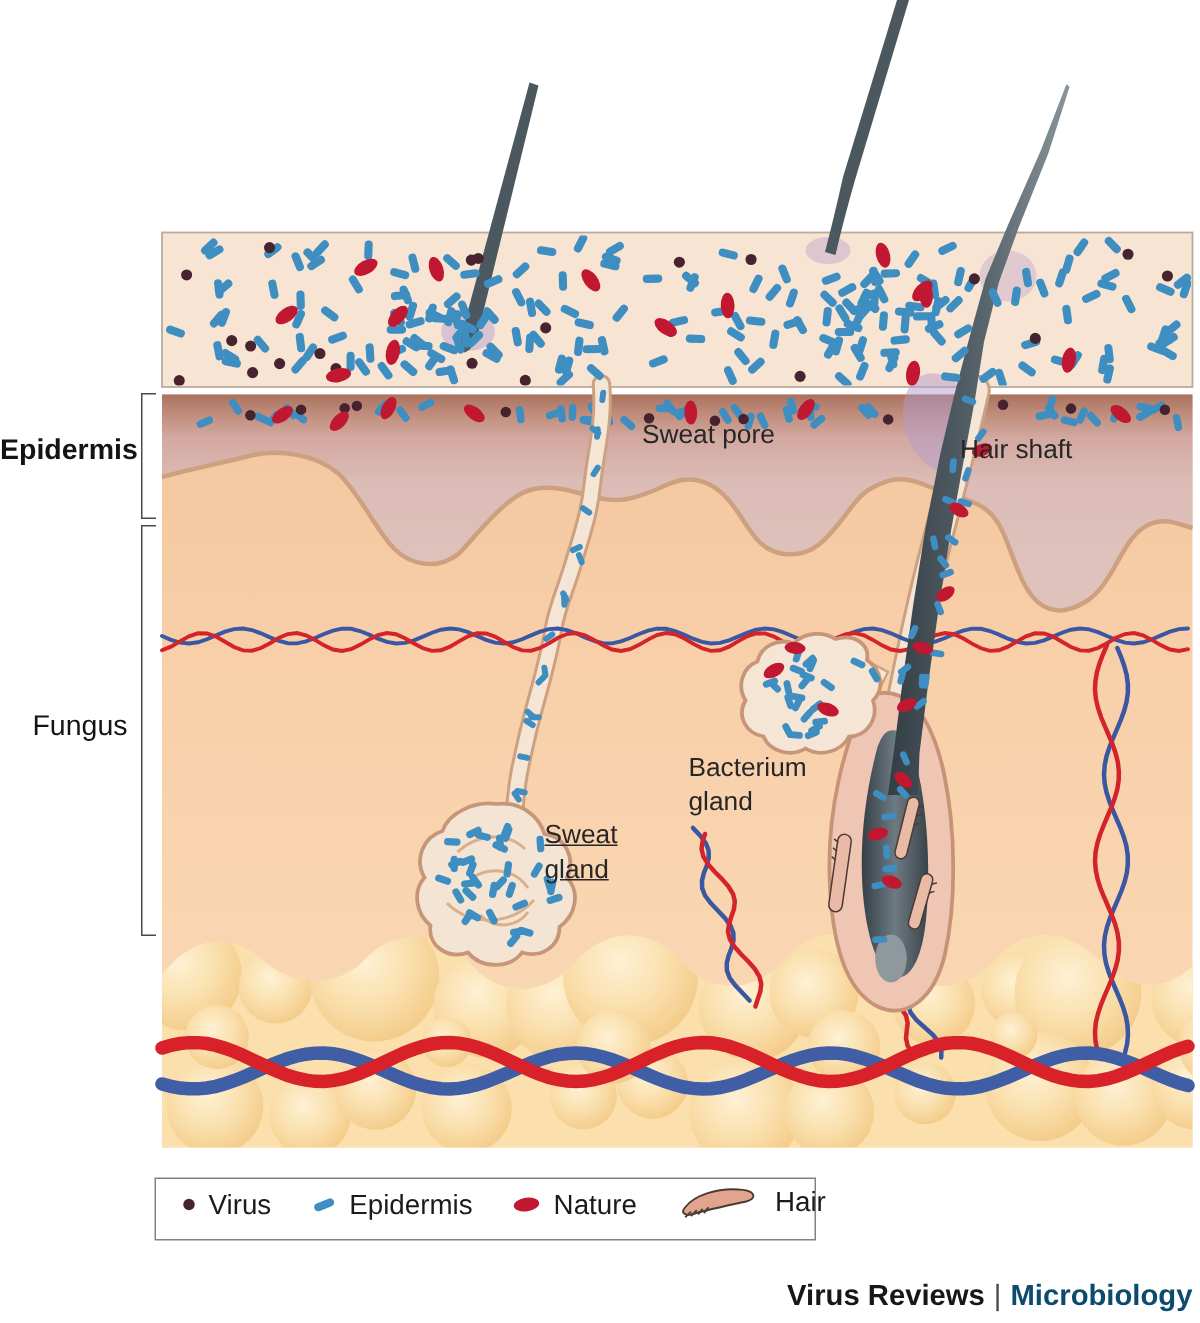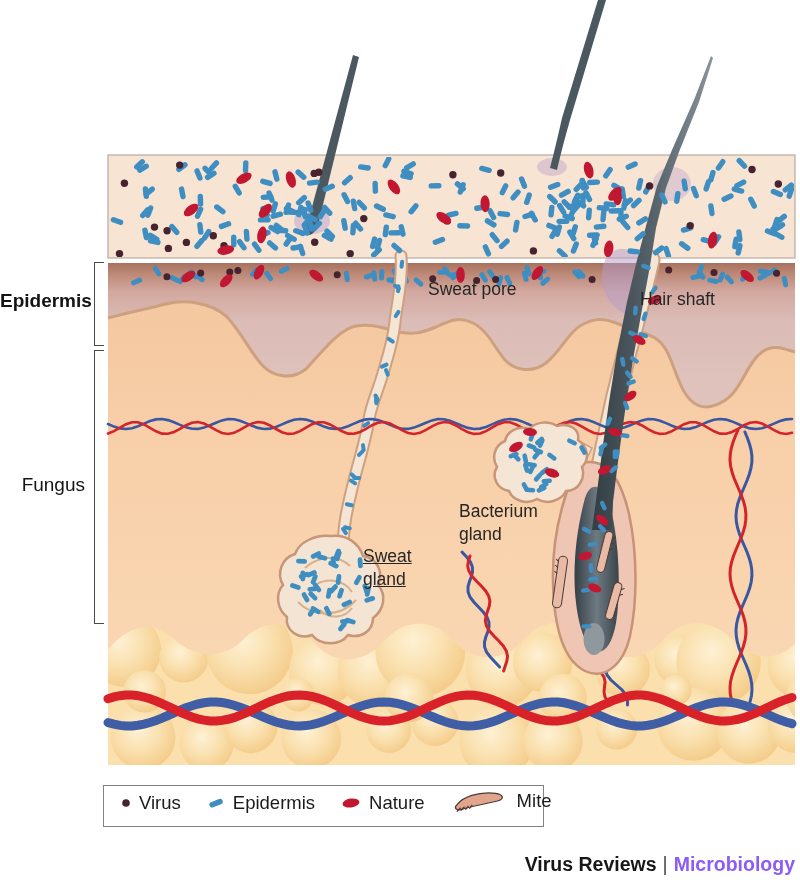--- a/index.html
+++ b/index.html
@@ -627,21 +627,21 @@
     <svg width="20" height="12" viewBox="0 0 20 12">
           <ellipse cx="10" cy="6" rx="8.5" ry="4.5" transform="rotate(-8 10 6)" fill="#C11730"></ellipse>
         </svg>
     <span>Nature</span>
   </div>
   <div class="legend-item">
     <svg width="58" height="26" viewBox="0 0 60 26">
       <path d="M6,17 C12,9 28,3 46,5 C54,6 56,11 48,13 C34,16 20,19 10,22 C5,23 3,20 6,17 Z" stroke="#4A3A33" stroke-width="1.3" fill="#E0A58C"></path>
       <path d="M10,20 l-4,4 M14,19 l-4,4 M18,18 l-3,4 M22,17 l-3,4" stroke="#4A3A33" stroke-width="1.3" fill="none"></path>
     </svg>
-    <span>Mite</span>
+    <span>Hair</span>
   </div>
 </div>
 
 <div class="credit">
-  <span>Virus Reviews</span><span class="sep">|</span><span class="journal" style="color: #8b5cf6;">Microbiology</span>
+  <span>Virus Reviews</span><span class="sep">|</span><span class="journal" style="color: #0c4a6e;">Microbiology</span>
 </div>
 
 </div>
 
 </body></html>

